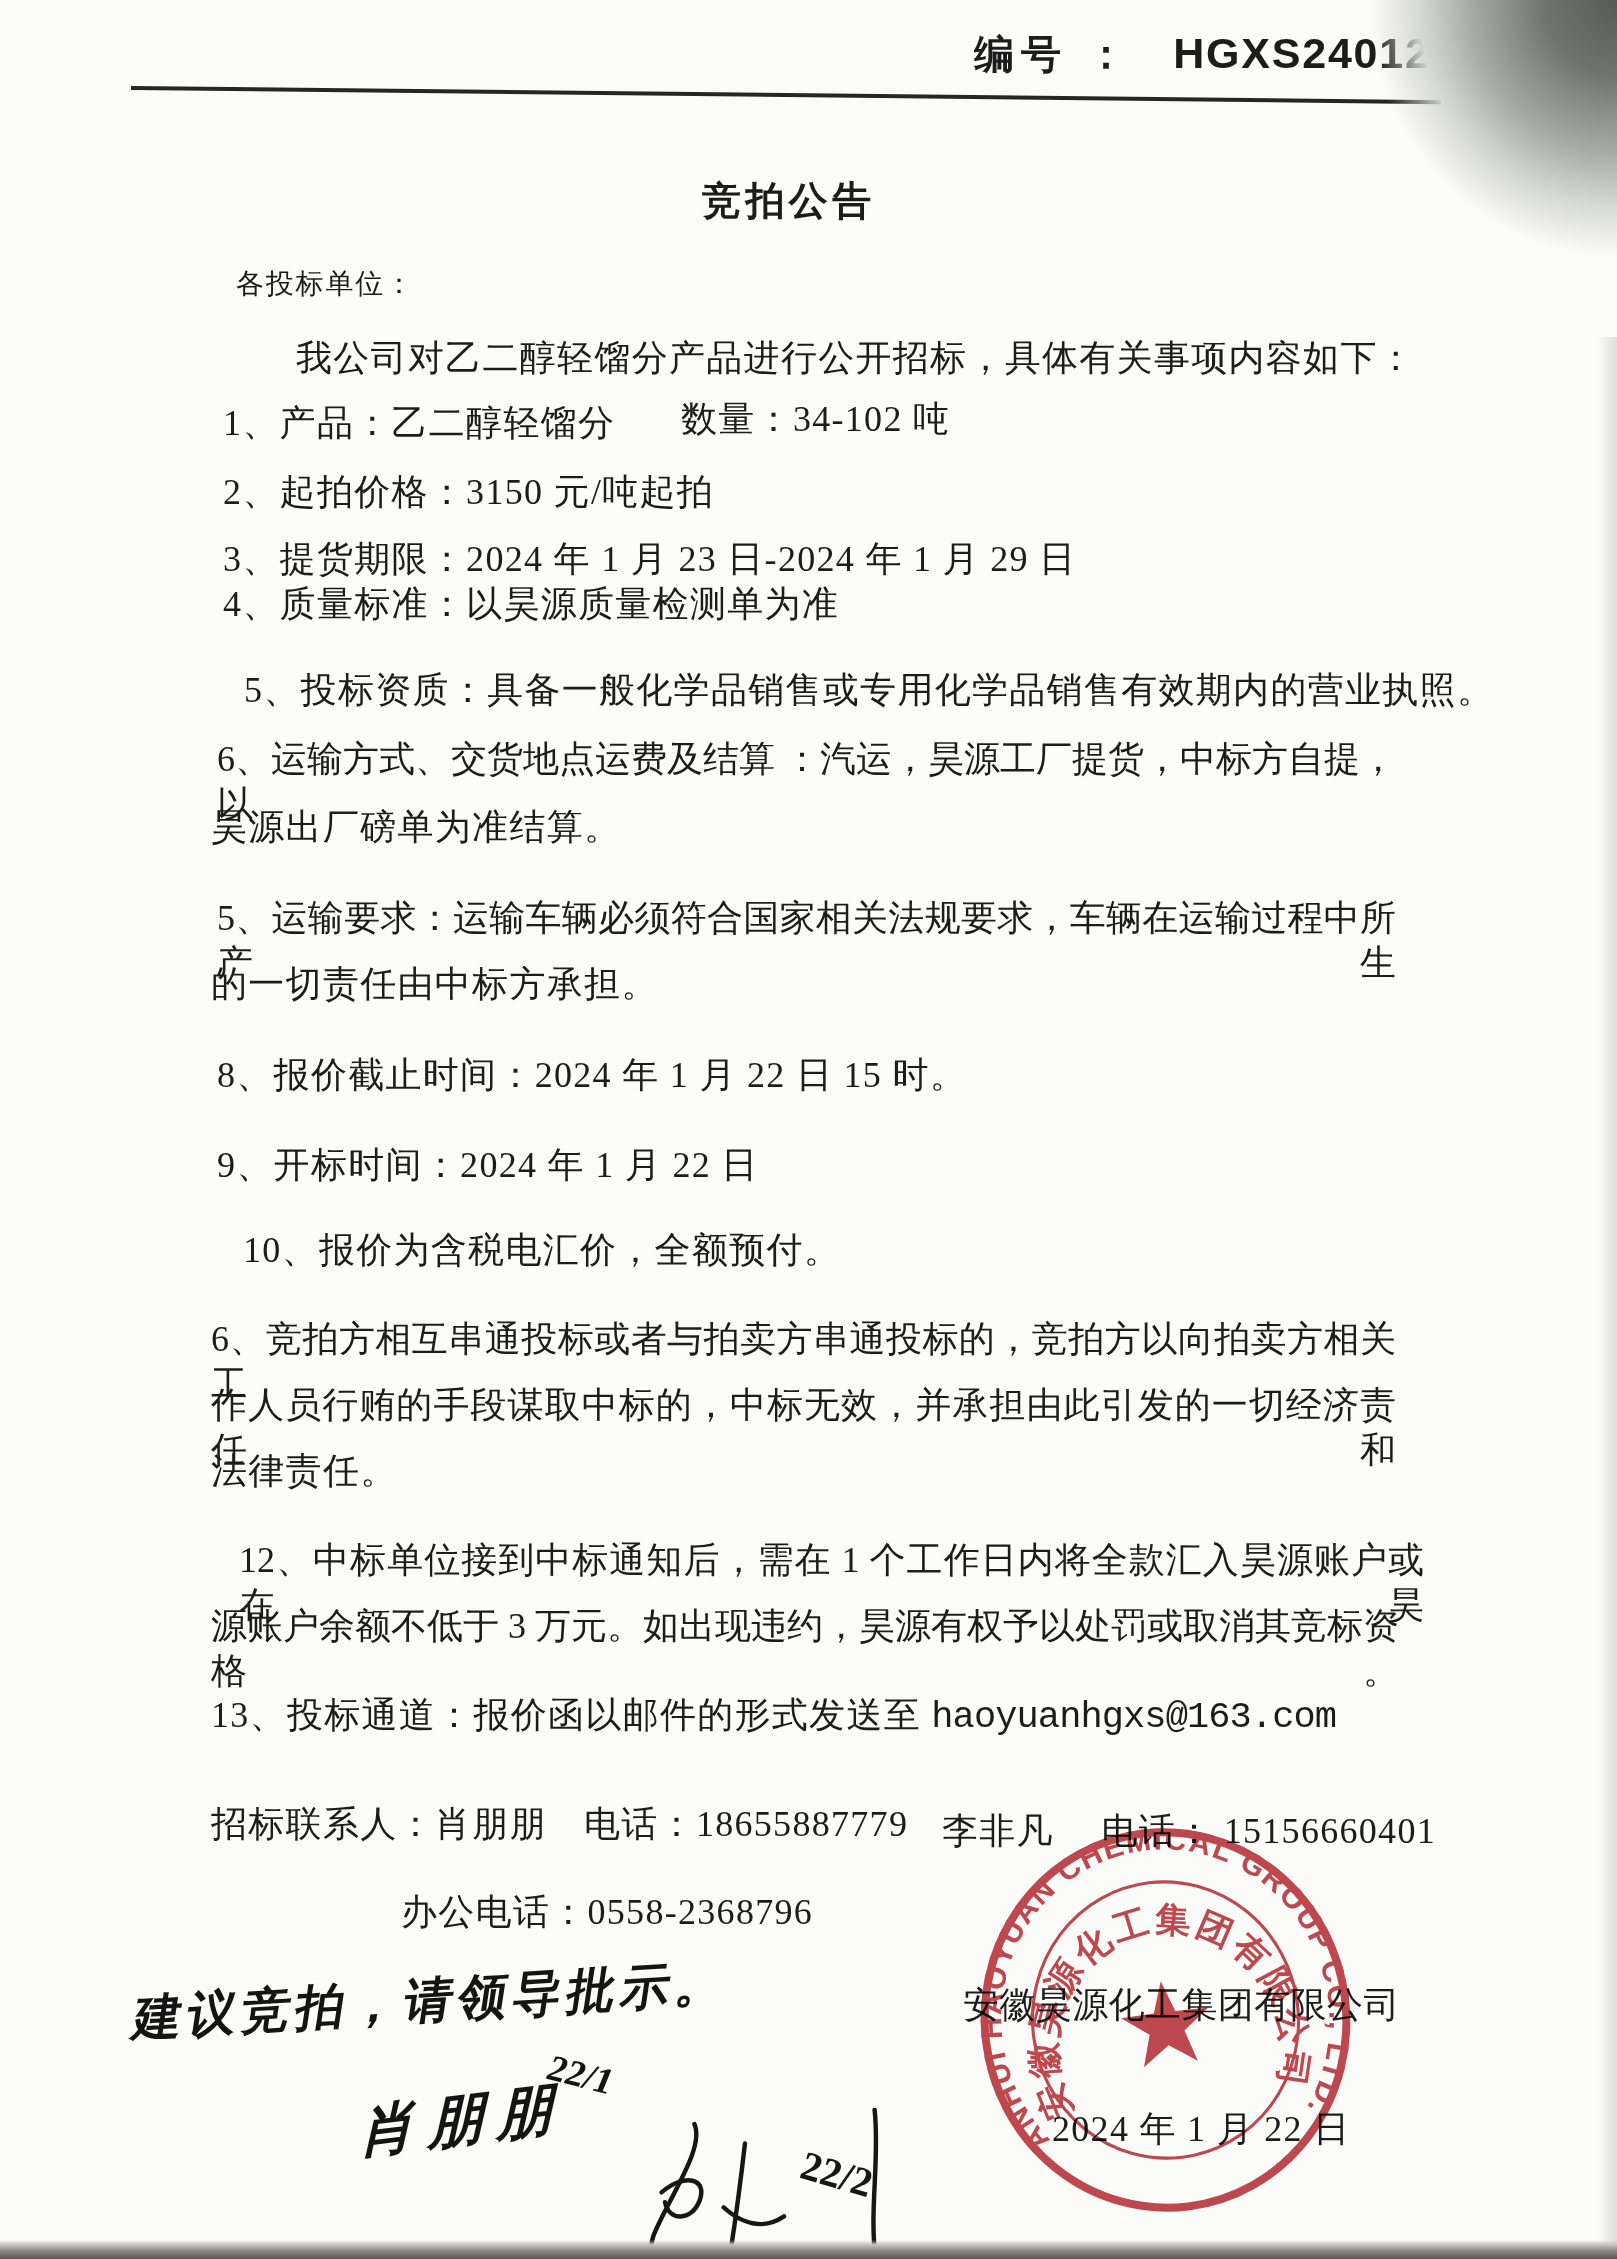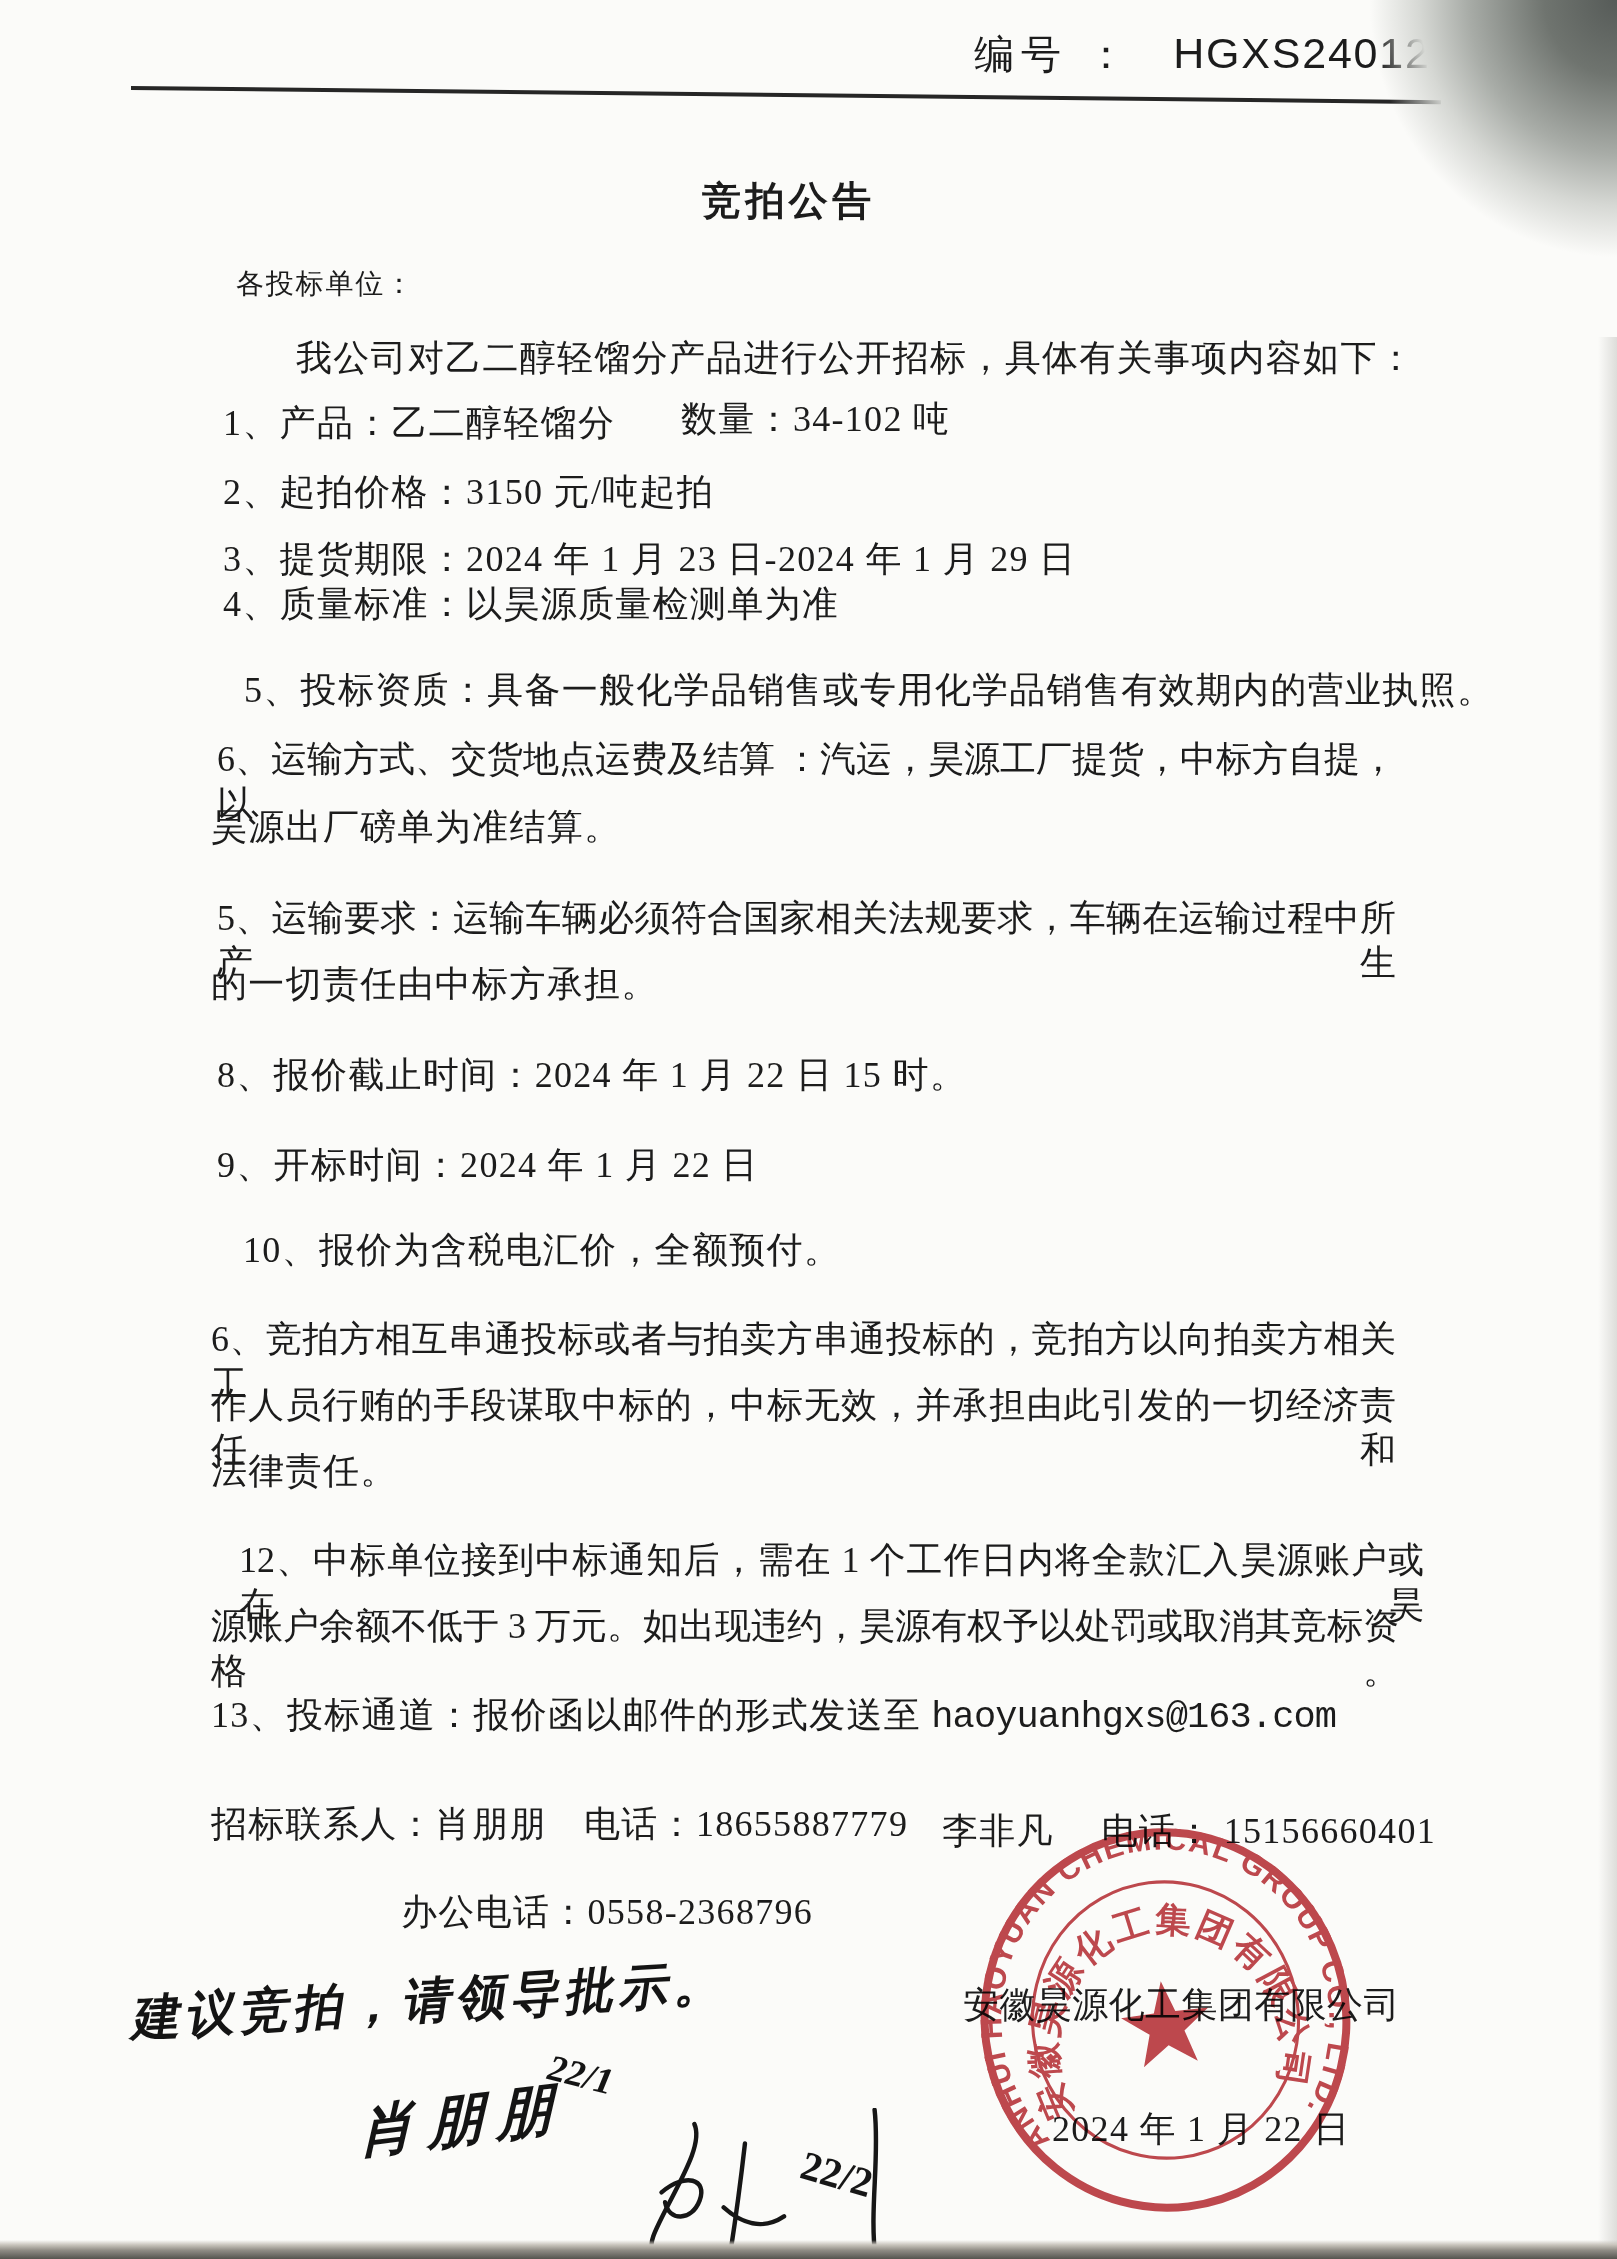--- a/index.html
+++ b/index.html
@@ -7,21 +7,21 @@
     position:relative; width:1617px; height:2259px; overflow:hidden;
     background:#fbfbf9;
     font-family:"Liberation Serif","DejaVu Serif",serif;
     color:#1c1c1c;
   }
   .abs{position:absolute; white-space:pre;}
   .body-line{font-size:36px; line-height:1.25; letter-spacing:1.3px;}
   .just{white-space:normal; text-align:justify; text-align-last:justify; letter-spacing:0;}
 
   .doc-number-row{left:974px; top:26.6px; display:flex; gap:40px; align-items:baseline;
-    font-family:"Liberation Sans","DejaVu Sans",sans-serif; font-weight:400;}
+    font-family:"Liberation Sans","DejaVu Sans",sans-serif; font-weight:700;}
   .doc-number-row .lbl{font-size:40px; letter-spacing:7px;}
   .doc-number-row .num{font-size:43px; letter-spacing:1.8px;}
   .header-rule{left:131px; top:86px; width:1310px; height:3.5px; background:#262626;
     transform:rotate(0.62deg); transform-origin:left center;}
 
   .doc-title{left:702px; top:174px; font-size:39px; font-weight:700; letter-spacing:4.4px;}
   .salutation{left:236px; top:266px; font-size:28px; letter-spacing:1.8px;text-align:center;}
   .intro{left:296px; top:336px;}
 
   .i1{left:223px; top:401px;}

